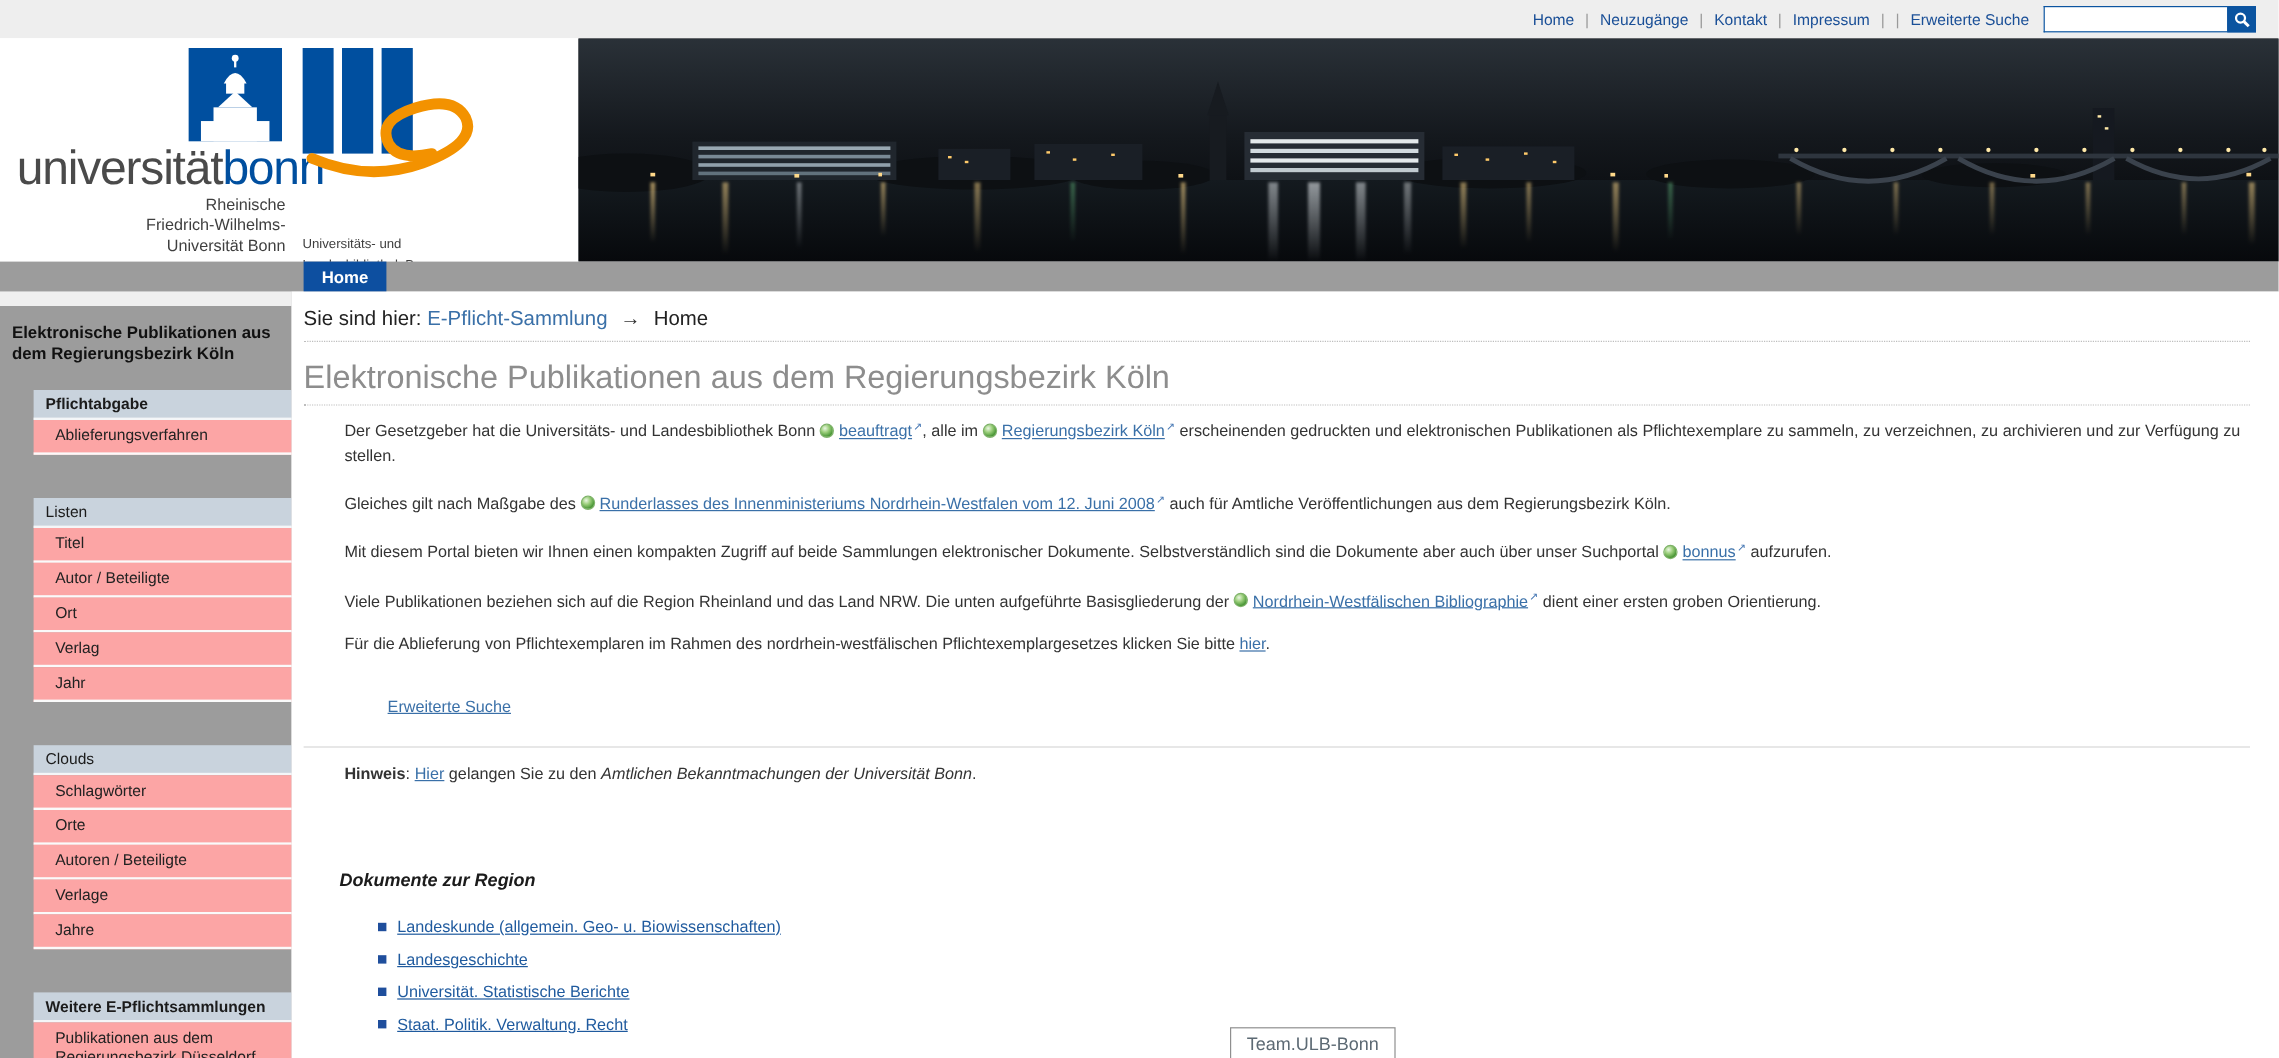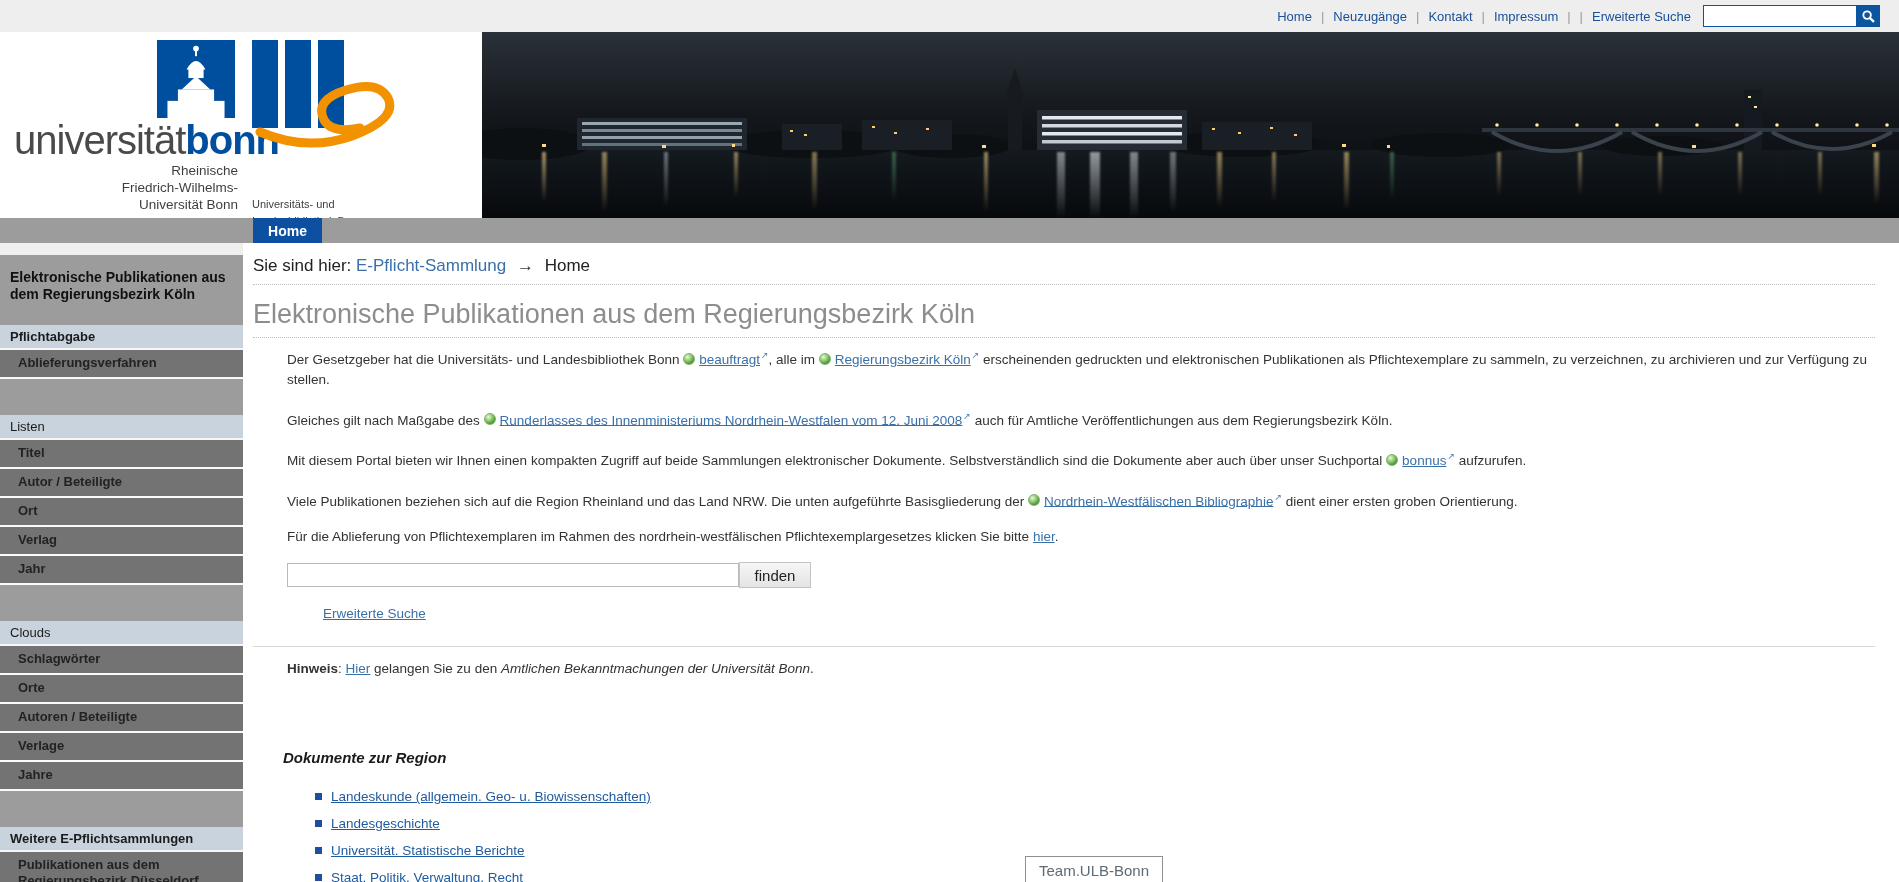--- a/index.html
+++ b/index.html
@@ -13,41 +13,41 @@
   .topnav a{color:#1a4f97;text-decoration:none;}
   .sep{color:#9a9a9a;}
   .topsearch{display:flex;align-items:center;margin-left:12px;}
   .topsearch input{width:142px;height:16px;border:1px solid #0b54a0;border-right:none;padding:2px 5px;font-size:12px;outline:none;}
   .topsearch-btn{width:24px;height:22px;background:#0b54a0;border:1px solid #0b54a0;display:flex;align-items:center;justify-content:center;padding:0;cursor:pointer;}
 
   
   .branding{position:absolute;top:32px;left:0;right:0;height:186px;background:#fff;}
   .logo-block{position:absolute;left:0;top:0;width:482px;height:186px;background:#fff;}
   .wordmark{position:absolute;left:14px;top:88px;font-size:40px;color:#4a4a4a;letter-spacing:-1px;line-height:1;}
-  .wordmark .bonn{color:#004f9f;font-weight:bold;}
+  .wordmark .bonn{color:#004f9f;font-weight:normal;}
   .logo-square{position:absolute;left:157px;top:8px;width:78px;height:78px;}
   .uni-caption{position:absolute;left:0;top:130px;width:238px;text-align:right;font-size:13.5px;color:#3f3f3f;line-height:17px;}
   .ulb-logo{position:absolute;left:252px;top:8px;width:150px;height:112px;}
   .ulb-caption{position:absolute;left:252px;top:164px;font-size:11px;color:#3f3f3f;line-height:17px;}
   .cityscape{position:absolute;left:482px;top:0;right:0;height:186px;overflow:hidden;background:#12161b;}
   .cityscape svg{display:block;width:100%;height:100%;}
 
   
   .tabbar{position:absolute;top:218px;left:0;right:0;height:25px;background:#9c9c9c;}
   .tab-home{position:absolute;left:253px;top:0;height:25px;min-width:69px;box-sizing:border-box;
             background:#0d4fa0;color:#fff;font-weight:bold;font-size:14px;display:flex;align-items:center;justify-content:center;padding:0 14px;cursor:pointer;}
 
   
   .sidebar{position:absolute;left:0;top:243px;width:243px;bottom:0;background:#9c9c9c;}
   .sidebar .topstrip{height:12px;background:#efefef;}
   .side-title{margin:14px 10px 22px 10px;font-size:14px;font-weight:bold;color:#111;line-height:17px;}
-  .side-sec{margin-bottom:36px;}
+  .side-sec{margin-bottom:36px;padding-left:28px;}
   .side-head{background:#c9d3dd;color:#1b1b1b;font-size:13px;padding:4px 10px;border-bottom:2px solid #f4f6f8;cursor:pointer;}
   .side-head.b{font-weight:bold;}
-  .side-item{background:#737373;color:#222;font-size:13px;padding:5px 10px 6px 18px;border-bottom:2px solid #fafafa;line-height:16px;cursor:pointer;font-weight:bold;}
+  .side-item{background:#fca5a5;color:#222;font-size:13px;padding:5px 10px 6px 18px;border-bottom:2px solid #fafafa;line-height:16px;cursor:pointer;}
 
   
   .main{position:absolute;left:243px;top:243px;right:0;bottom:0;background:#fff;overflow:hidden;}
   .crumbs{margin:0 24px 0 10px;padding:13px 0 8px 0;font-size:17px;color:#222;border-bottom:1px dotted #bdbdbd;}
   .crumbs a{color:#3a70a8;text-decoration:none;}
   .crumbs .arrow{margin:0 6px;color:#333;}
   h1.pagetitle{margin:14px 24px 0 10px;padding-bottom:7px;font-size:27px;font-weight:normal;color:#8d8d8d;border-bottom:1px dotted #bdbdbd;}
   .paragraphs{margin:7px 30px 0 44px;font-size:13.5px;color:#333;}
   .paragraphs p{margin:0 0 16px 0;line-height:20px;}
   a.lnk{color:#3a70a8;text-decoration:underline;}
@@ -320,24 +320,20 @@
     <h1 class="pagetitle">Elektronische Publikationen aus dem Regierungsbezirk Köln</h1>
 
     <div class="paragraphs" id="paragraphs">
         <p>Der Gesetzgeber hat die Universitäts- und Landesbibliothek Bonn <span class="globe"></span><a href="#" class="lnk">beauftragt</a><sup class="ext">↗</sup>, alle im <span class="globe"></span><a href="#" class="lnk">Regierungsbezirk Köln</a><sup class="ext">↗</sup> erscheinenden gedruckten und elektronischen Publikationen als Pflichtexemplare zu sammeln, zu verzeichnen, zu archivieren und zur Verfügung zu stellen.</p>
         <p>Gleiches gilt nach Maßgabe des <span class="globe"></span><a href="#" class="lnk">Runderlasses des Innenministeriums Nordrhein-Westfalen vom 12. Juni 2008</a><sup class="ext">↗</sup> auch für Amtliche Veröffentlichungen aus dem Regierungsbezirk Köln.</p>
         <p>Mit diesem Portal bieten wir Ihnen einen kompakten Zugriff auf beide Sammlungen elektronischer Dokumente. Selbstverständlich sind die Dokumente aber auch über unser Suchportal <span class="globe"></span><a href="#" class="lnk">bonnus</a><sup class="ext">↗</sup> aufzurufen.</p>
         <p>Viele Publikationen beziehen sich auf die Region Rheinland und das Land NRW. Die unten aufgeführte Basisgliederung der <span class="globe"></span><a href="#" class="lnk">Nordrhein-Westfälischen Bibliographie</a><sup class="ext">↗</sup> dient einer ersten groben Orientierung.</p>
         <p>Für die Ablieferung von Pflichtexemplaren im Rahmen des nordrhein-westfälischen Pflichtexemplargesetzes klicken Sie bitte <a href="#" class="lnk">hier</a>.</p>
       </div>
 
-    <div class="searchform">
-      <input type="text" value="" style="">
-      <button class="finden-btn">finden</button>
-    </div>
 
     <a href="#" class="advanced">Erweiterte Suche</a>
 
     <div class="hr"></div>
 
     <p class="hinweis" id="hinweis"><strong>Hinweis</strong>: <a href="#" class="lnk">Hier</a> gelangen Sie zu den <em>Amtlichen Bekanntmachungen der Universität Bonn</em>.</p>
 
     <h2 class="region-heading">Dokumente zur Region</h2>
 
     <ul class="region" id="region-list">

